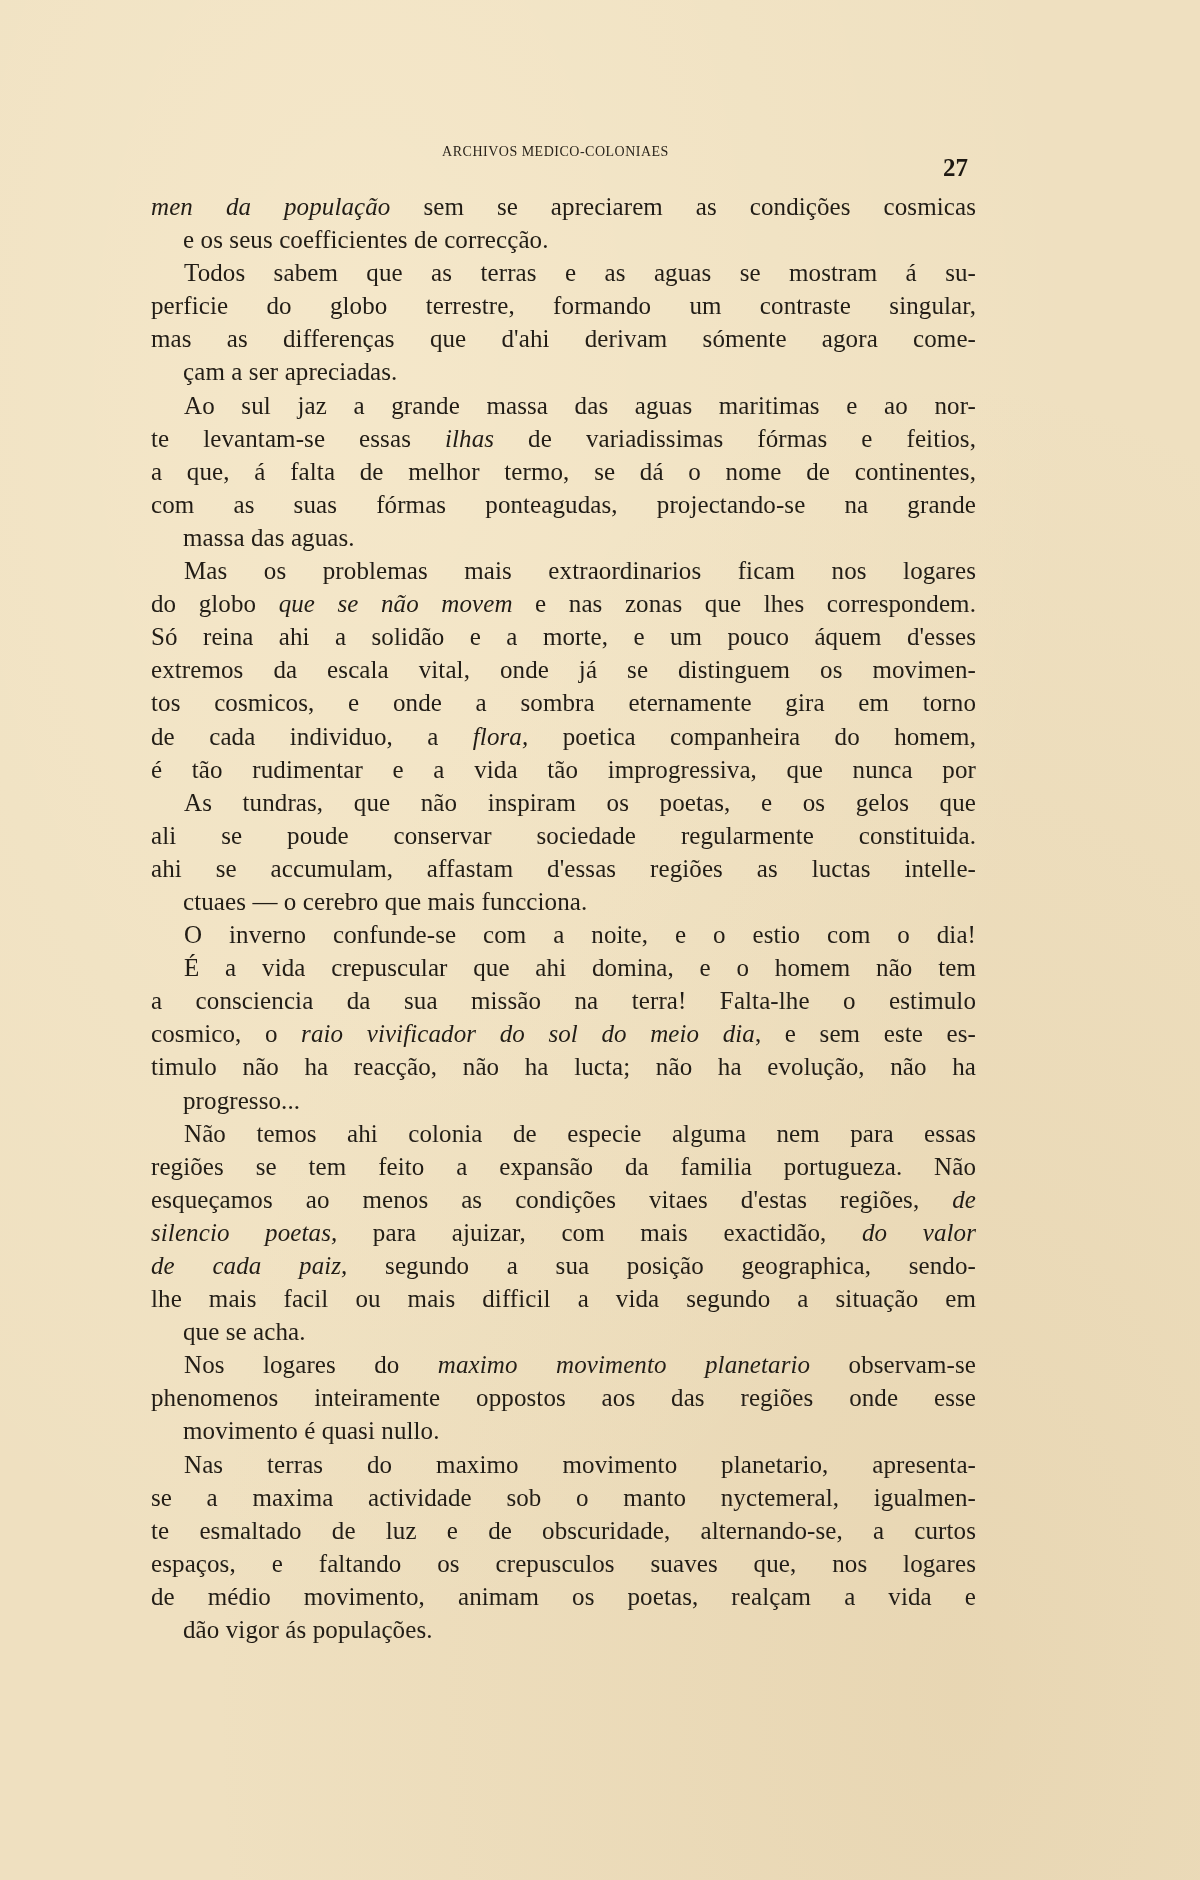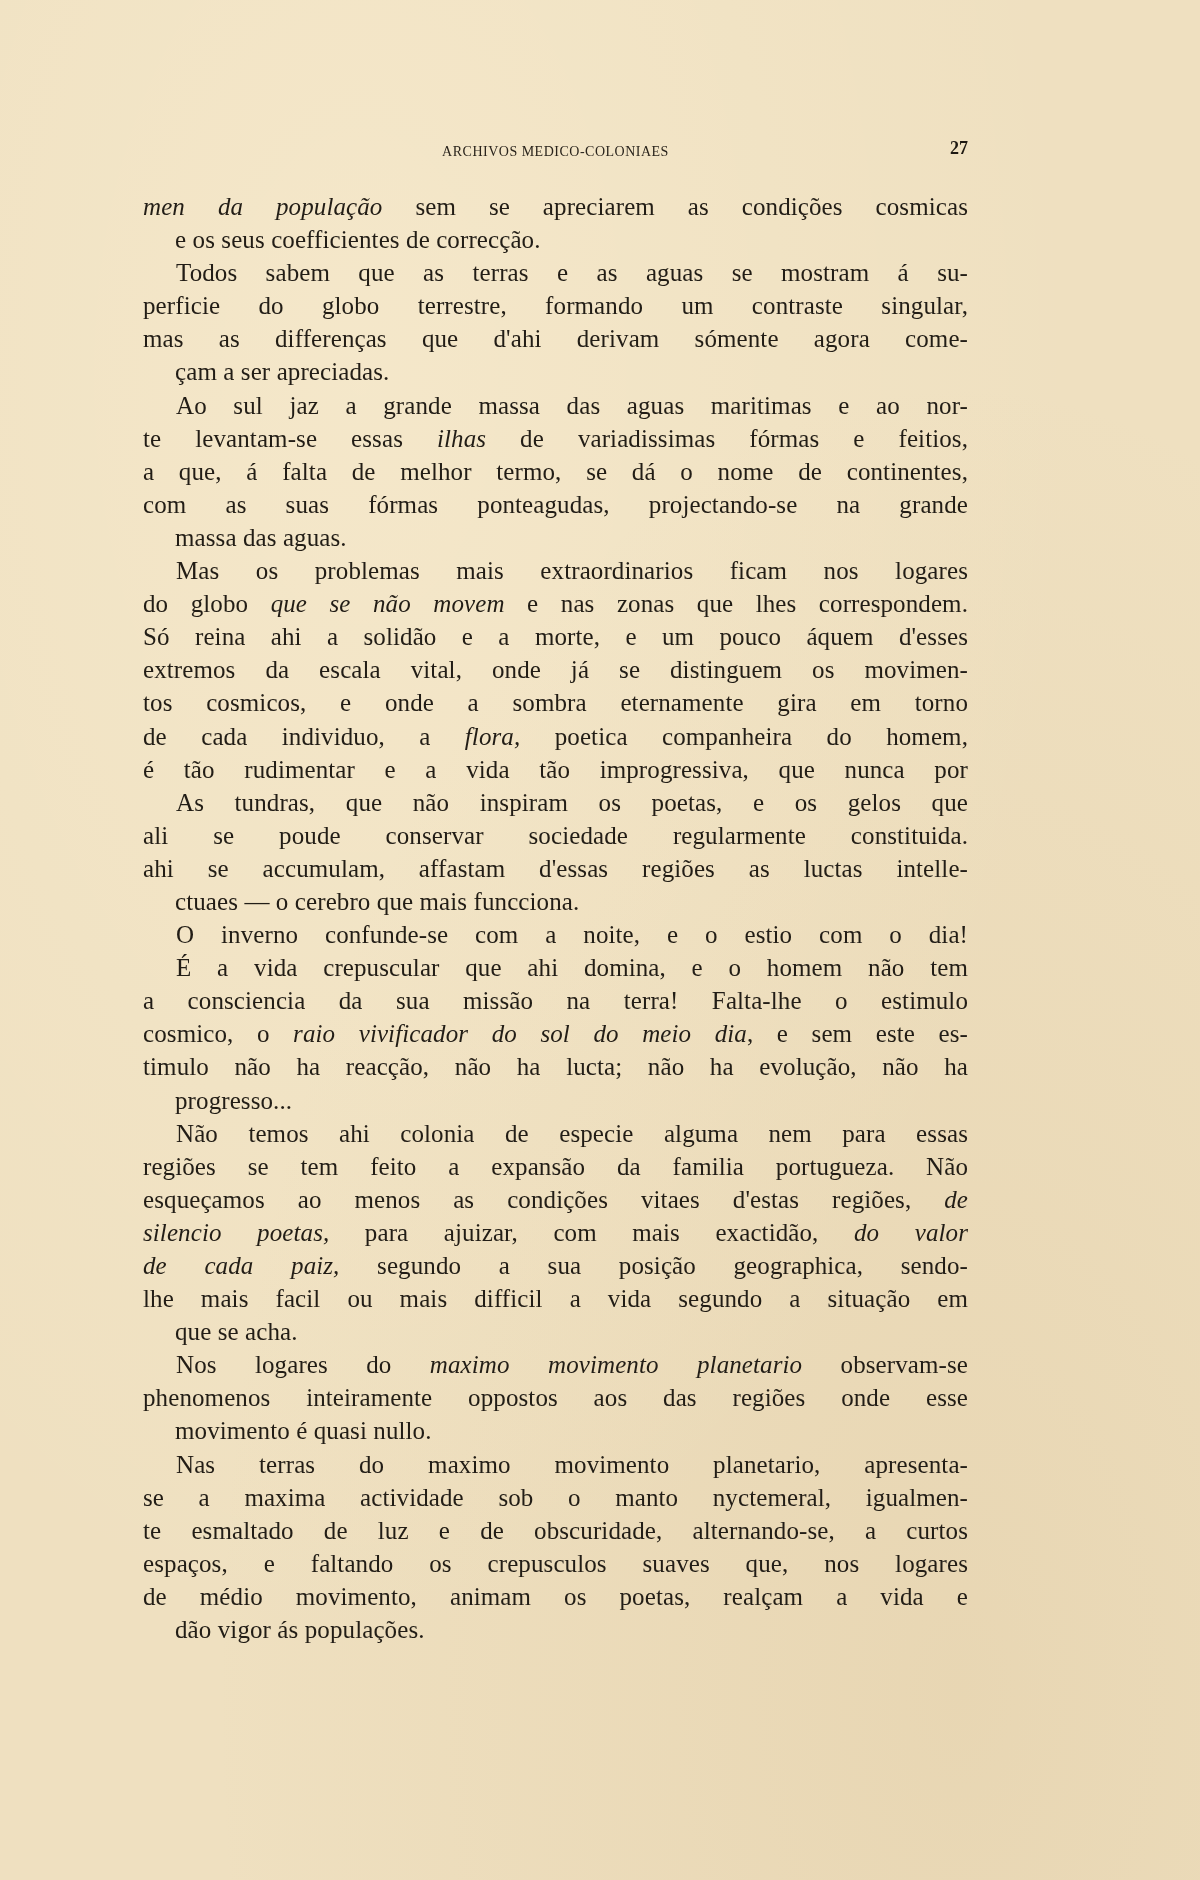--- a/index.html
+++ b/index.html
@@ -15,23 +15,23 @@
     }
     .page { position: absolute; left: 143px; top: 0; width: 825px; }
     .running-head {
       position: absolute; top: 138px; left: 0; width: 825px; height: 30px;
     }
     .running-title {
       position: absolute; left: 0; width: 825px; text-align: center;
       font-size: 14px; letter-spacing: 0.5px; top: 6px; color: #2a241c;
     }
     .page-number {
-      position: absolute; right: 0; top: 0; font-size: 18px; font-weight: bold; color: #1e1912;
+      position: absolute; right: 0; top: 16px; font-size: 25px; font-weight: bold; color: #1e1912;
     }
-    .body-text { position: absolute; top: 190px; left: 0; width: 825px; }
+    .body-text { position: absolute; top: 190px; left: 8px; width: 825px; }
     .line {
       height: 33.1px; line-height: 33.1px; font-size: 25px;
       white-space: nowrap; text-align: justify; text-align-last: justify;
       letter-spacing: 0.1px;
     }
     .line.last { text-align-last: left; margin-left: 32px; }
     .line.indent { padding-left: 33px; }
     .line i { font-style: italic; }
   </style>
 </head>

